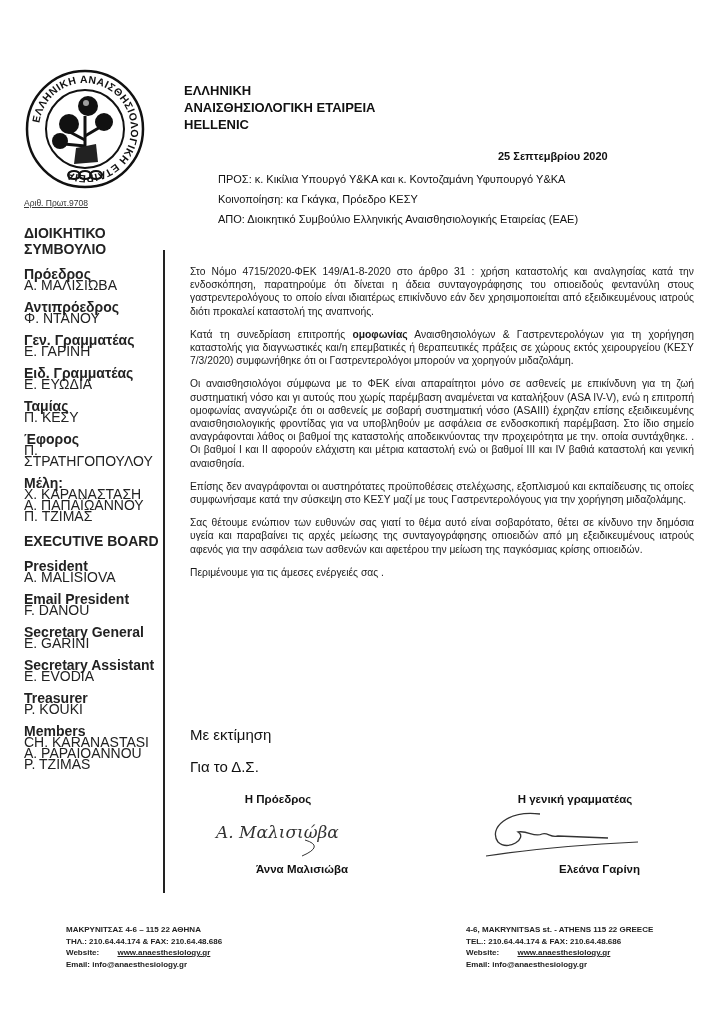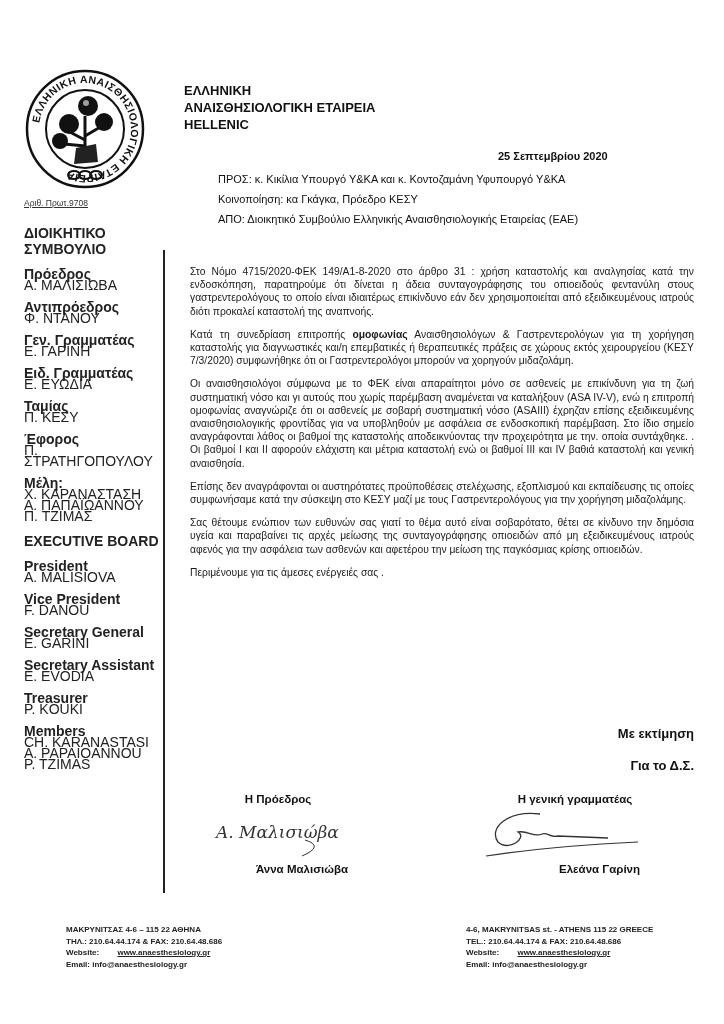--- a/index.html
+++ b/index.html
@@ -14,21 +14,21 @@
   .recips div { white-space: nowrap; }
   .sidebar { left: 24px; top: 225px; width: 136px; font-size: 14px; color: #222; }
   .sb-heading { font-weight: bold; margin-bottom: 12px; }
   .sb-group { margin-bottom: 11px; }
   .sb-title { font-weight: bold; line-height: 11px; }
   .sb-name { line-height: 11px; }
   .divider { left: 163px; top: 250px; width: 2px; height: 643px; background: #222; }
   .body { left: 190px; top: 265px; width: 504px; font-size: 10.3px; line-height: 13.2px; color: #1a1a1a; }
   .body p { margin: 0 0 10px 0; text-align: justify; }
   .body b { font-weight: bold; }
-  .closing { left: 190px; width: 504px; text-align: right; font-weight: bold; font-size: 13px; color: #111; }
+  .closing { left: 190px; width: 504px; text-align: left; font-weight: normal; font-size: 15px; color: #111; }
   .sig-title { font-weight: bold; font-size: 11.5px; color: #111; text-align: center; white-space: nowrap; }
   .sig-name { font-weight: bold; font-size: 11.5px; color: #111; text-align: right; white-space: nowrap; }
   .footer { font-size: 8px; line-height: 11.5px; color: #222; font-weight: bold; }
   .footer a { color: #222; text-decoration: underline; margin-left: 16px; }
 </style>
 </head>
 <body>
 
 <div class="abs logo">
   <svg width="122" height="122" viewBox="0 0 122 122">
@@ -108,21 +108,21 @@
         <div class="sb-name">Π. ΤΖΙΜΑΣ</div>
       </div>
     </div>
   <div class="sb-heading" style="margin-top:2px;">EXECUTIVE BOARD</div>
   <div id="english-board">
       <div class="sb-group">
         <div class="sb-title">President</div>
         <div class="sb-name">A. MALISIOVA</div>
       </div>
       <div class="sb-group">
-        <div class="sb-title">Vice President</div>
+        <div class="sb-title">Email President</div>
         <div class="sb-name">F. DANOU</div>
       </div>
       <div class="sb-group">
         <div class="sb-title">Secretary General</div>
         <div class="sb-name">E. GARINI</div>
       </div>
       <div class="sb-group">
         <div class="sb-title">Secretary Assistant</div>
         <div class="sb-name">E. EVODIA</div>
       </div>

